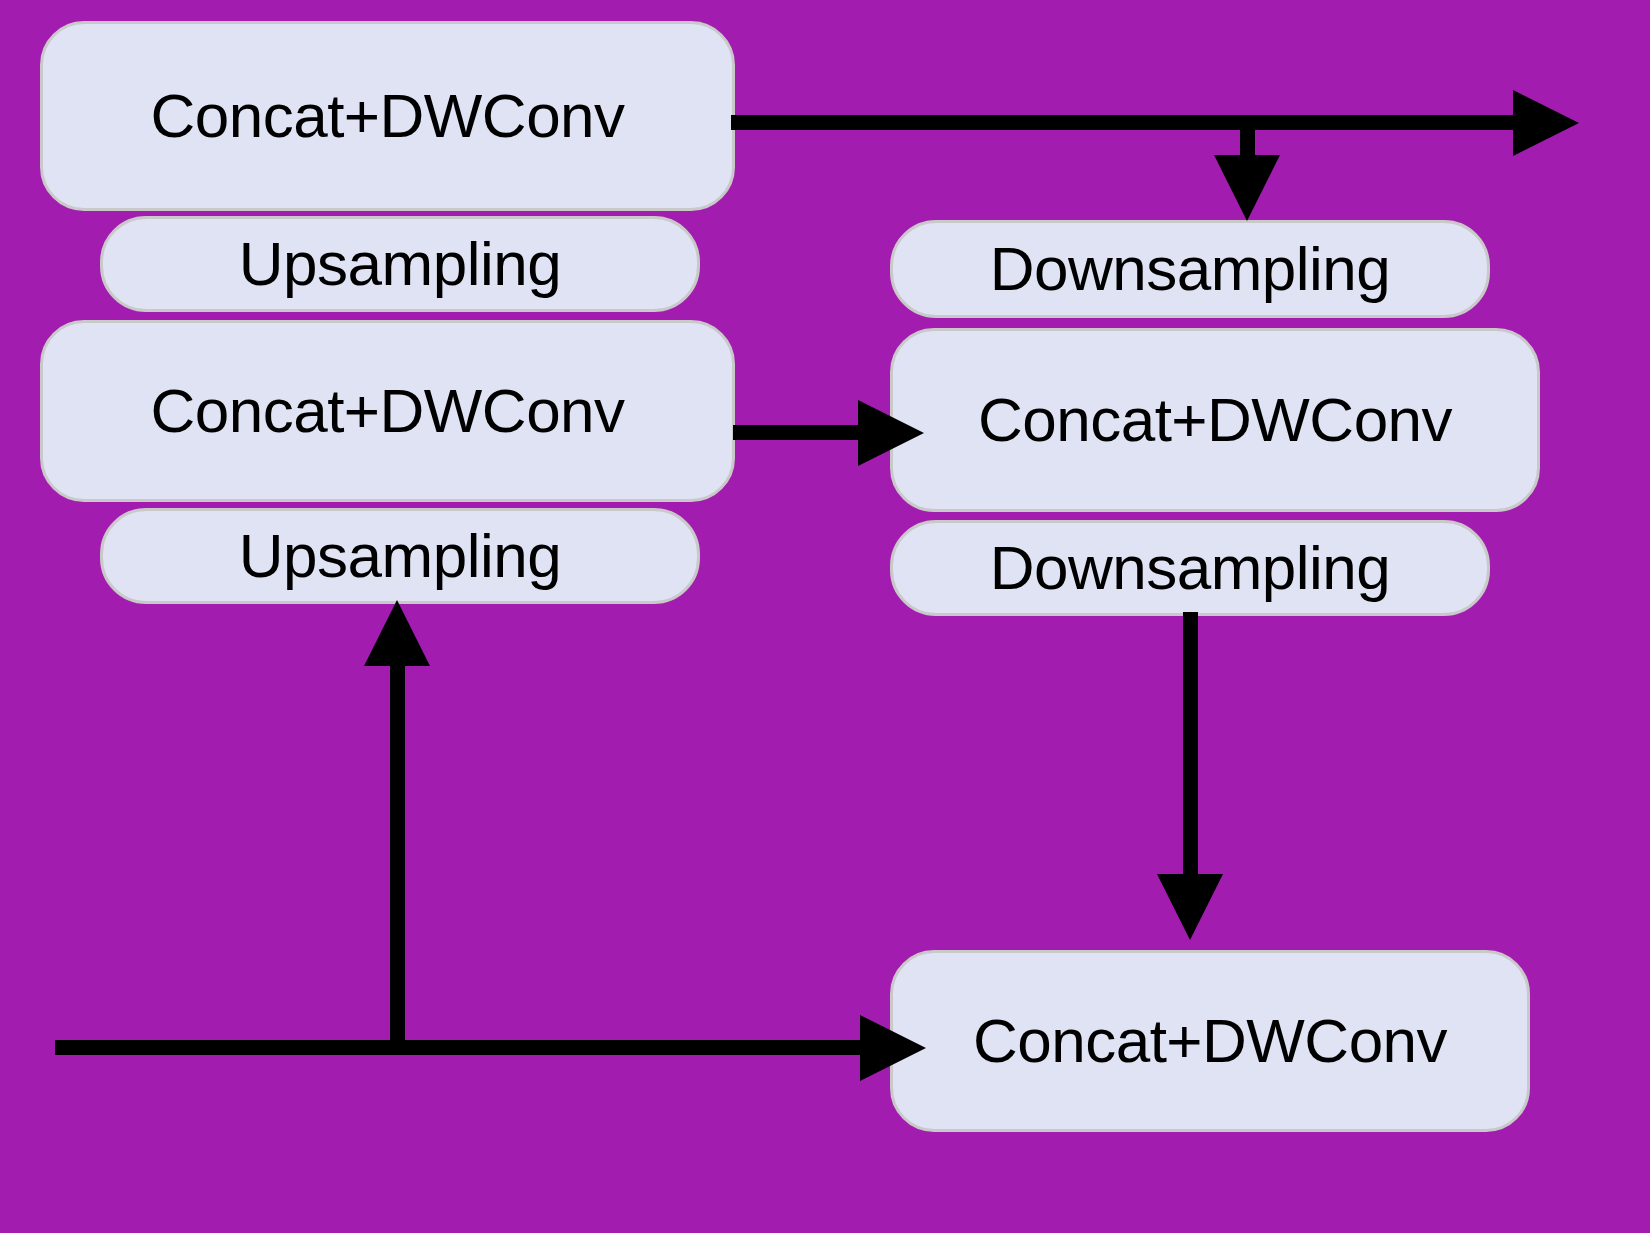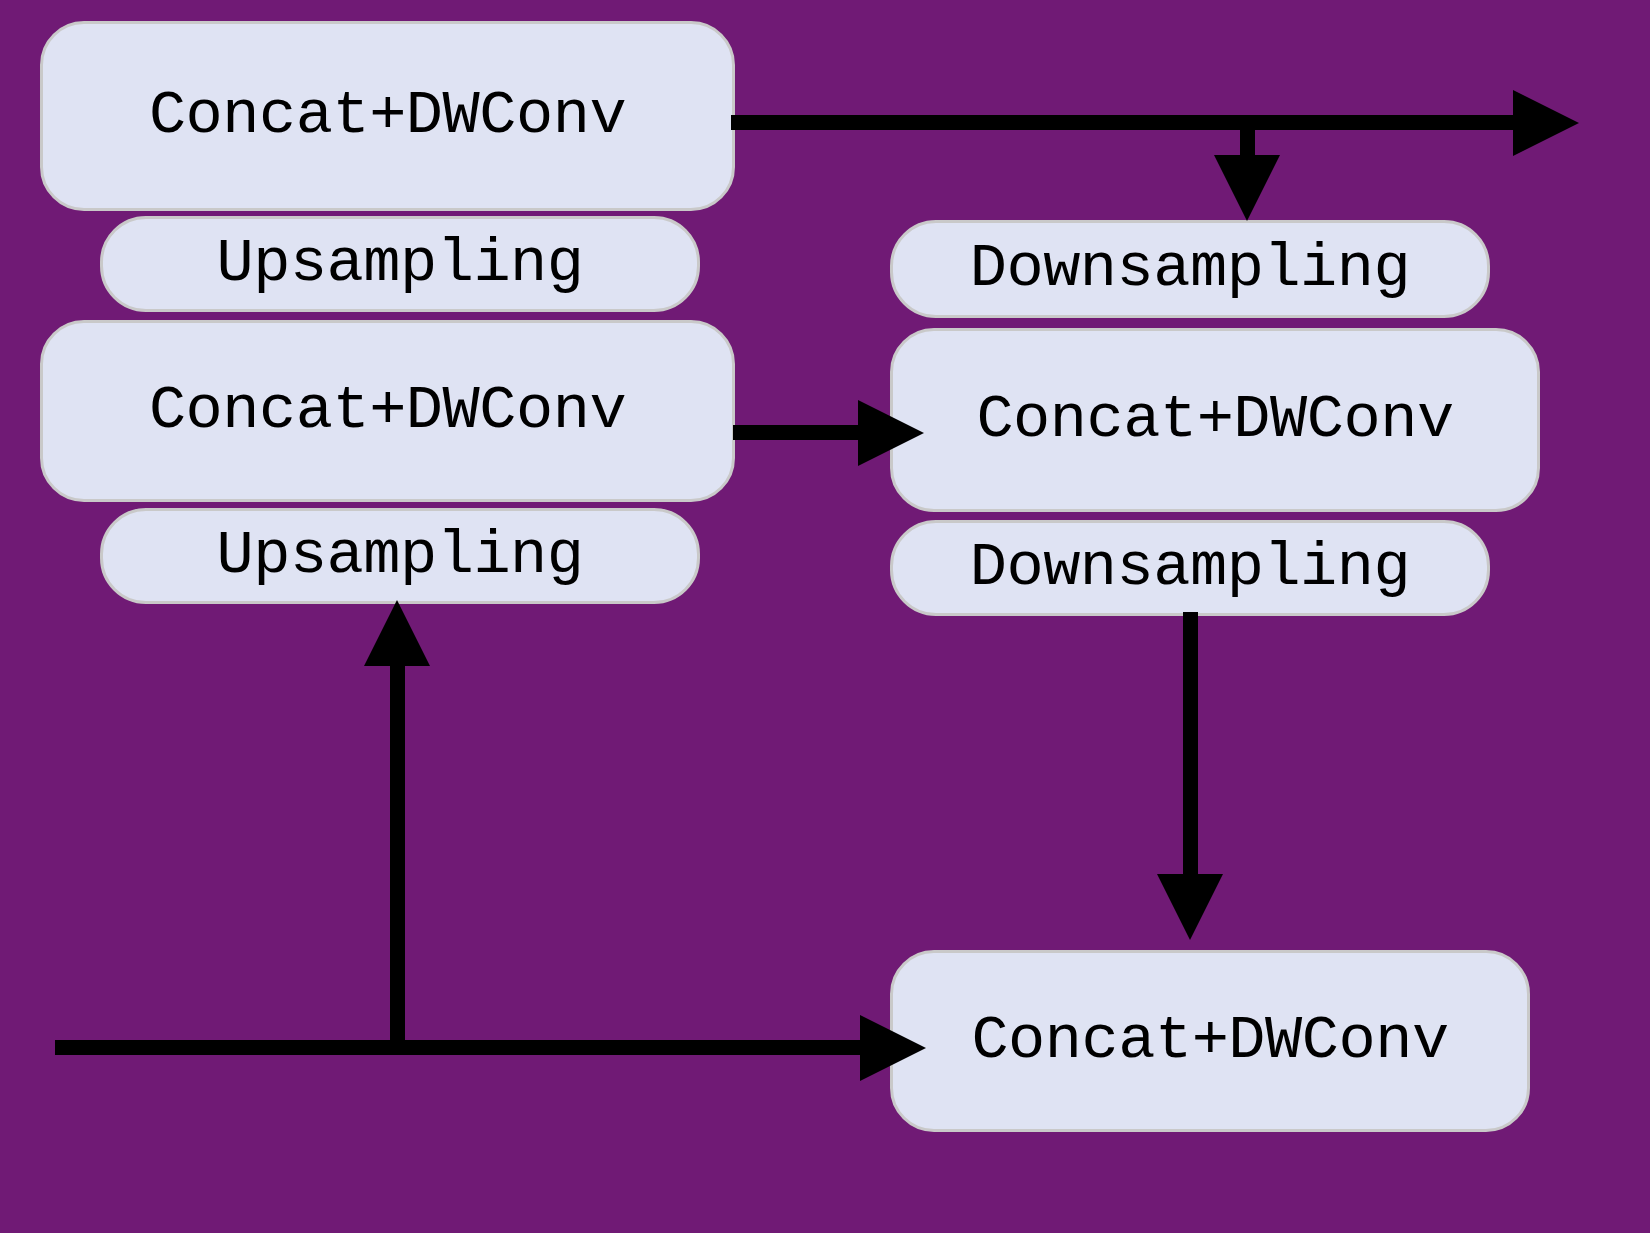--- a/index.html
+++ b/index.html
@@ -4,23 +4,23 @@
 <style>
   html, body {
     margin: 0;
     padding: 0;
     background: #ffffff;
   }
   #canvas {
     position: relative;
     width: 1650px;
     height: 1233px;
-    background: #701a75;
+    background: #a21caf;
     overflow: hidden;
-    font-family: Liberation Mono, monospace;
+    font-family: Liberation Sans, sans-serif;
   }
   .node {
     position: absolute;
     box-sizing: border-box;
     background: #dfe3f3;
     border: 3px solid #c9c9c9;
     display: flex;
     align-items: center;
     justify-content: center;
     color: #000000;

